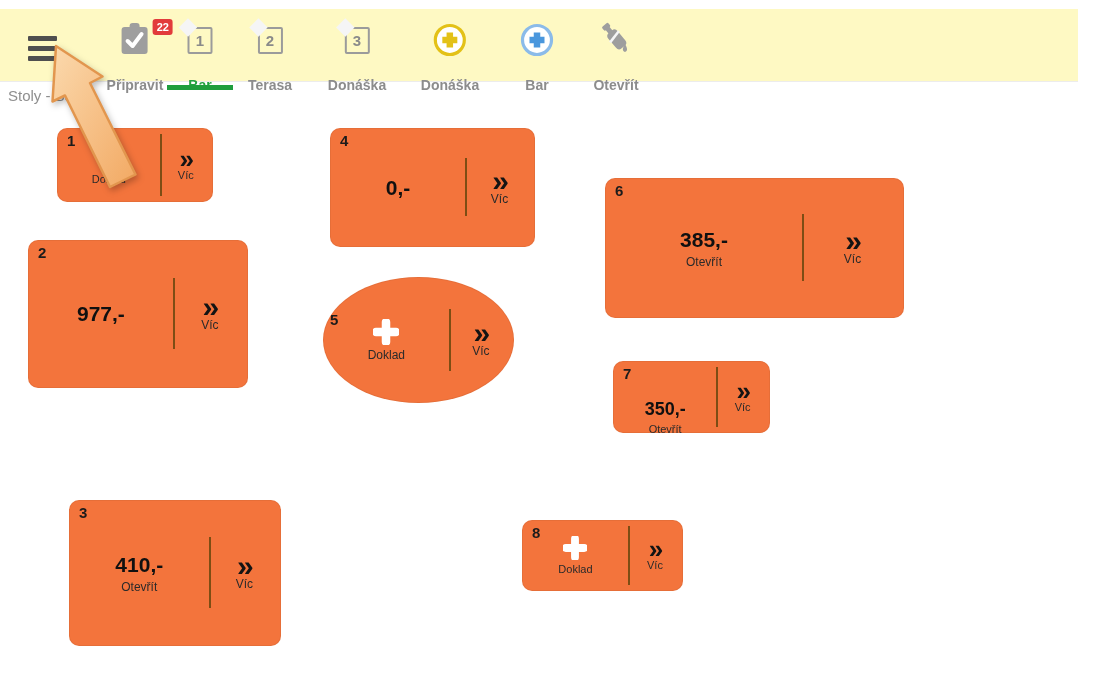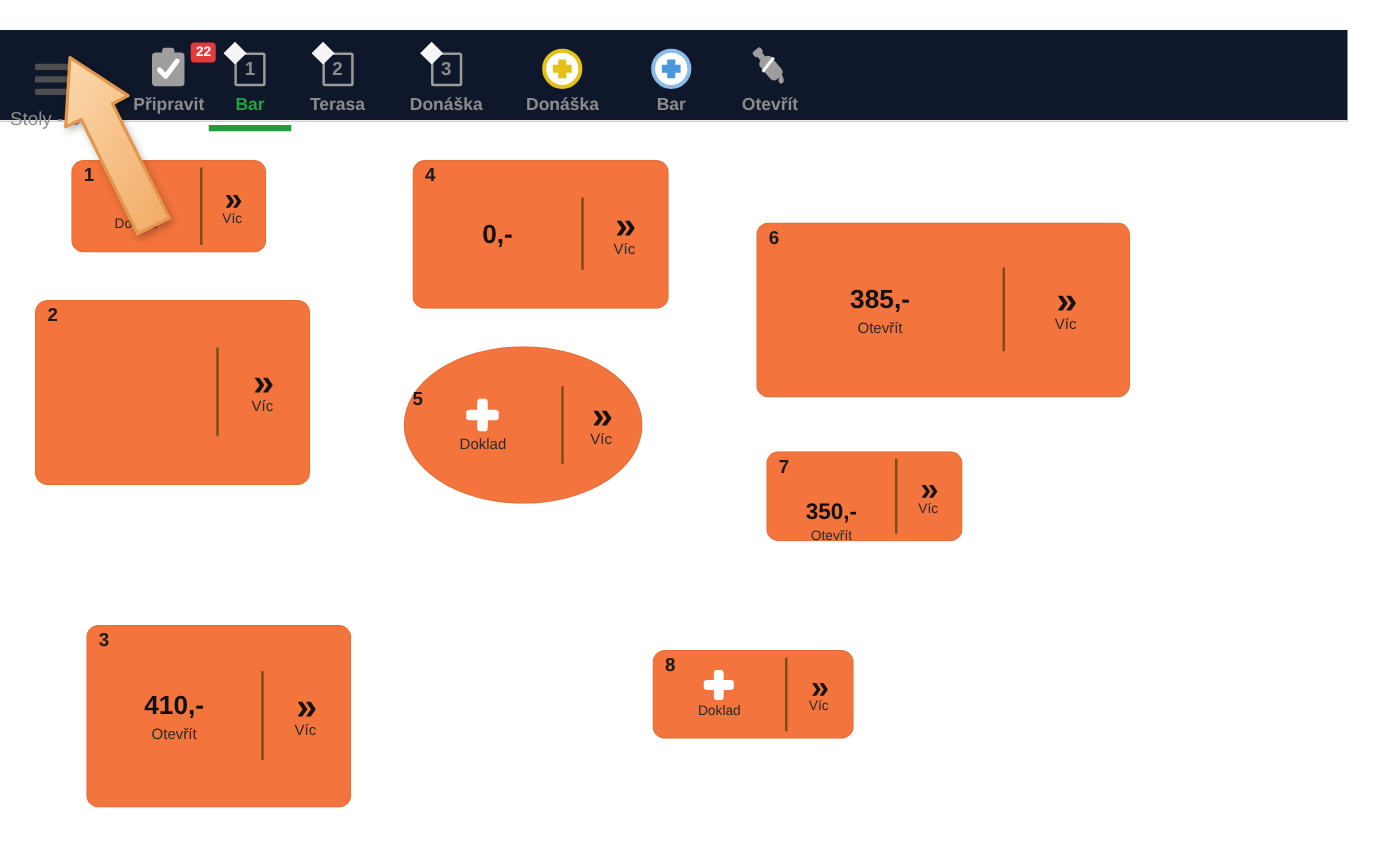--- a/index.html
+++ b/index.html
@@ -2,31 +2,31 @@
 <html><head>
 <meta charset="utf-8">
 <style>
   html,body{margin:0;padding:0;}
   body{
     width:1099px;height:689px;position:relative;background:#ffffff;
     font-family:"Liberation Sans", sans-serif;overflow:hidden;
     -webkit-font-smoothing:antialiased;
   }
   
-  .toolbar{position:absolute;left:0;top:24px;width:1078px;height:72px;
-    background:#0f172a;border-bottom:1px solid #ececec;}
+  .toolbar{position:absolute;left:0;top:9px;width:1078px;height:72px;
+    background:#fef9c3;border-bottom:1px solid #ececec;}
   .hamburger{position:absolute;left:28px;top:27px;width:29px;cursor:pointer;}
   .hamburger .bar{height:5px;background:#4f4f4f;margin-bottom:5px;border-radius:1px;}
   .hamburger .bar:last-child{margin-bottom:0;}
   .tab{position:absolute;top:12px;transform:translateX(-50%);
     display:flex;flex-direction:column;align-items:center;cursor:pointer;}
   .t-priprav{left:135px}.t-bar{left:200px}.t-terasa{left:270px}
   .t-donaska3{left:357px}.t-donaska-p{left:450px}.t-bar-p{left:537px}.t-otevrit{left:616px}
   .icon-slot{height:38px;display:flex;align-items:center;justify-content:center;position:relative;}
-  .tab .label{font-size:14px;font-weight:700;color:#8c8c8c;margin-top:1px;white-space:nowrap;}
+  .tab .label{font-size:14px;font-weight:700;color:#8c8c8c;margin-top:18px;white-space:nowrap;}
   .tab.active .label{color:#23a33f;}
   .active-underline{position:absolute;left:167px;top:76px;width:66px;height:5px;background:#1f9e3d;}
   .numbox{width:21px;height:23px;border:2px solid #9b9b9b;border-radius:2px;color:#8a8a8a;
     font-size:15px;font-weight:700;display:flex;align-items:center;justify-content:center;position:relative;}
   .numbox::before{content:"";position:absolute;left:-8px;top:-8px;width:13px;height:13px;
     background:#f5f5f6;transform:rotate(45deg);}
   .badge{position:absolute;top:-2px;right:-22px;background:#e23b3b;color:#fff;font-size:11px;
     font-weight:700;padding:1px 4px;border-radius:3px;line-height:14px;}
   
   .page-title{position:absolute;left:8px;top:87px;font-size:15px;color:#8f8f8f;}
@@ -147,20 +147,23 @@
   </div>
   <div class="vline"></div>
   <div class="zone-more">
     <span class="chev">»</span>
     <span class="small-label">Víc</span>
   </div>
 </div>
 
 <div class="table-card" style="left:28px;top:240px;width:220px;height:148px;">
   <span class="tnum">2</span>
+  <div class="zone-main">
+    <span class="amount">977,-</span>
+  </div>
   <div class="vline"></div>
   <div class="zone-more">
     <span class="chev">»</span>
     <span class="small-label">Víc</span>
   </div>
 </div>
 
 <div class="table-card" style="left:69px;top:500px;width:212px;height:146px;">
   <span class="tnum">3</span>
   <div class="zone-main">

